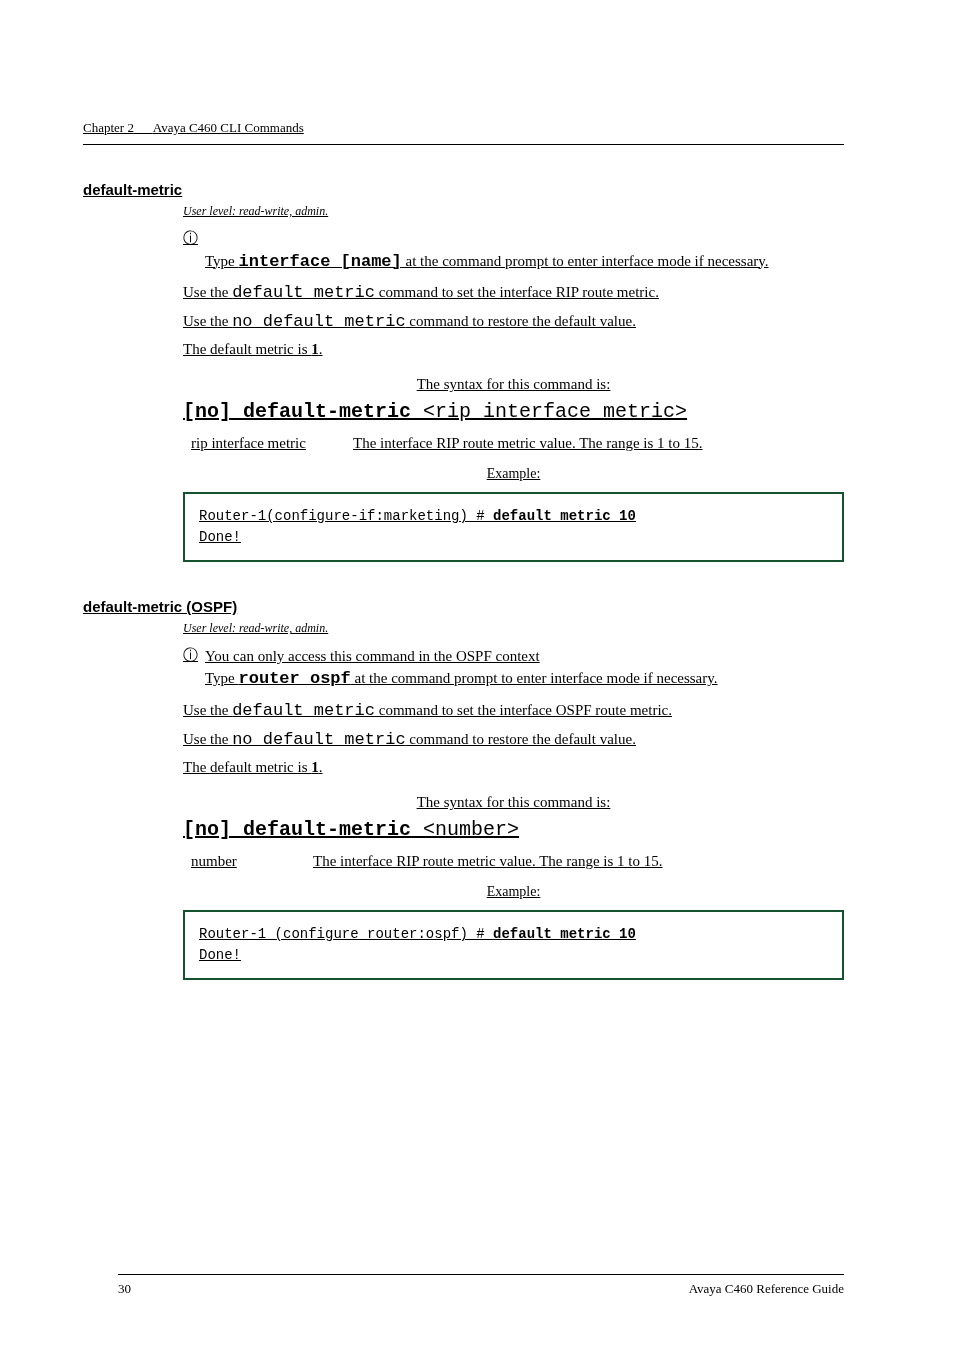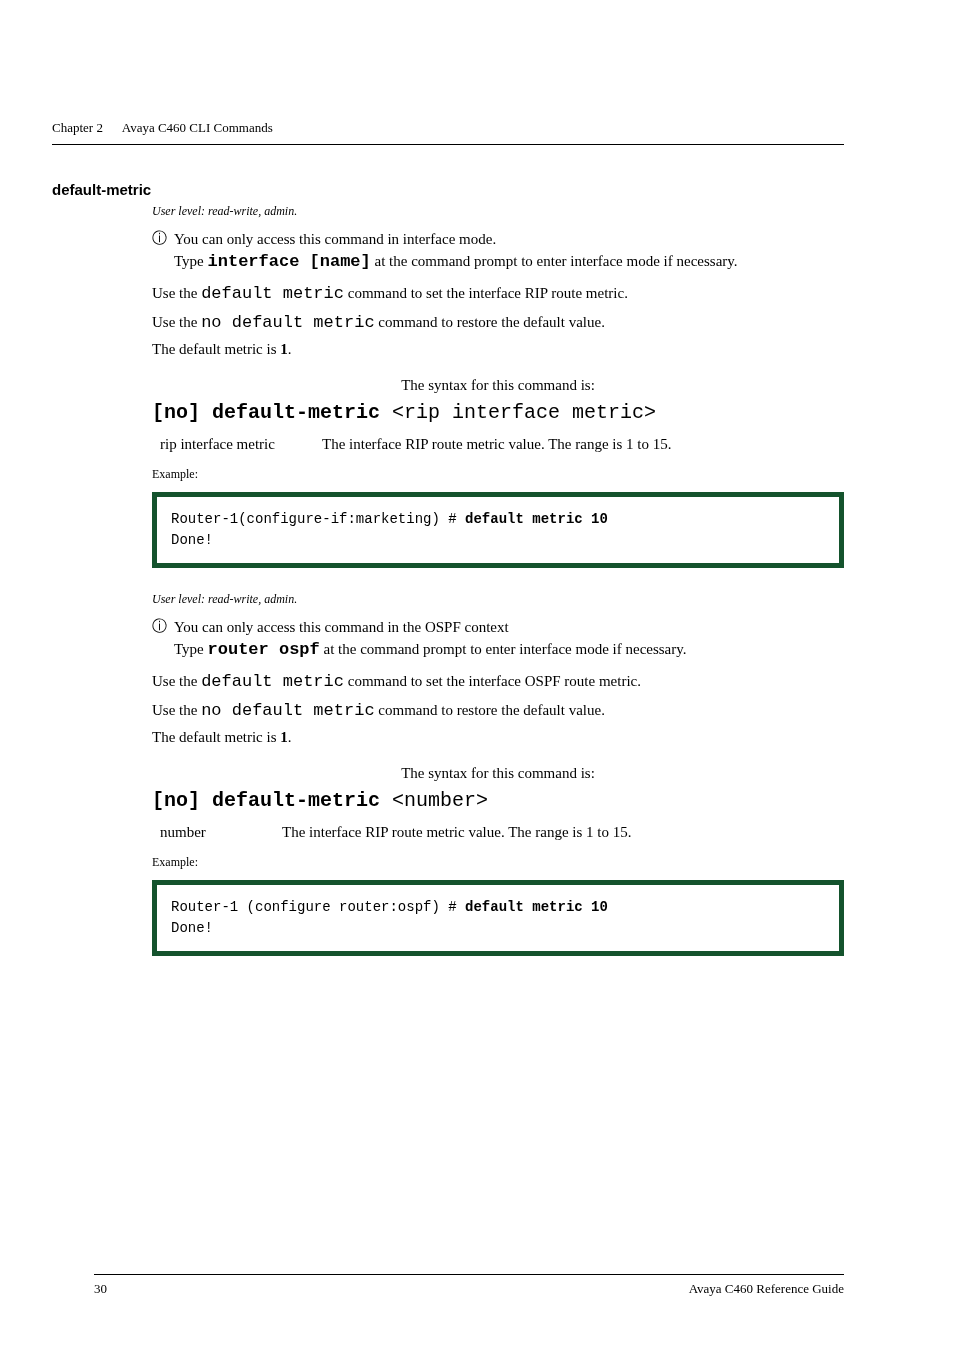--- a/index.html
+++ b/index.html
@@ -4,23 +4,24 @@
 <style>
   * { box-sizing: border-box; margin: 0; padding: 0; }
   html, body {
     width: 954px;
     height: 1351px;
     background: #ffffff;
     font-family: "Palatino Linotype", "Book Antiqua", Palatino, Georgia, serif;
     color: #000000;
   }
   .page {
-    padding: 120px 110px 60px 52px;
+    padding: 120px 110px 60px 83px;
     position: relative;
     height: 100%;
+    text-decoration: underline;
   }
   .running-head {
     font-size: 13px;
     margin-bottom: 8px;
   }
   .hr {
     border: none;
     border-top: 1px solid #000;
     margin-bottom: 18px;
   }
@@ -85,36 +86,37 @@
   .param-name {
     width: 150px;
     flex-shrink: 0;
   }
   .param-name-narrow {
     width: 110px;
     flex-shrink: 0;
   }
   .param-desc {}
   .example-label {
-    font-size: 12px;
+    font-size: 14px;
     margin-top: 10px;
     margin-bottom: 10px;
+    text-align: center;
   }
   .code-box {
-    border: 5px solid #14532d;
+    border: 2px solid #14532d;
     padding: 12px 14px;
     font-family: "Courier New", Courier, monospace;
     font-size: 14px;
     line-height: 1.5;
     margin-bottom: 24px;
   }
   .footer {
     position: absolute;
     bottom: 54px;
-    left: 94px;
+    left: 118px;
     right: 110px;
     border-top: 1px solid #000;
     padding-top: 6px;
     display: flex;
     justify-content: space-between;
     font-size: 13px;
   }
   .gap-top { margin-top: 14px; text-align: center; }
 </style>
 </head>
@@ -129,21 +131,20 @@
   </div>
   <hr class="hr">
 
   <div class="section-heading">default-metric</div>
 
   <div class="body-indent">
     <div class="italic">User level: read-write, admin.</div>
 
     <div class="note-row">
       <div class="note-icon">ⓘ</div>
-      <div class="note-text">You can only access this command in interface mode.</div>
     </div>
     <div class="note-cont">
       <span>Type </span><span class="mono bold">interface [name]</span><span> at the command prompt to enter interface mode if necessary.</span>
     </div>
 
     <div class="para">
       <span>Use the </span><span class="mono">default metric</span><span> command to set the interface RIP route metric.</span>
     </div>
     <div class="para">
       <span>Use the </span><span class="mono">no default metric</span><span> command to restore the default value.</span>
@@ -165,20 +166,21 @@
     <div class="example-label">Example:</div>
 
     <div class="code-box">
       <div>
         <span>Router-1(configure-if:marketing) # </span><span class="bold">default metric 10</span>
       </div>
       <div>Done!</div>
     </div>
   </div>
 
+  <div class="section-heading">default-metric (OSPF)</div>
 
   <div class="body-indent">
     <div class="italic">User level: read-write, admin.</div>
 
     <div class="note-row">
       <div class="note-icon">ⓘ</div>
       <div class="note-text">You can only access this command in the OSPF context</div>
     </div>
     <div class="note-cont">
       <span>Type </span><span class="mono bold">router ospf</span><span> at the command prompt to enter interface mode if necessary.</span>

